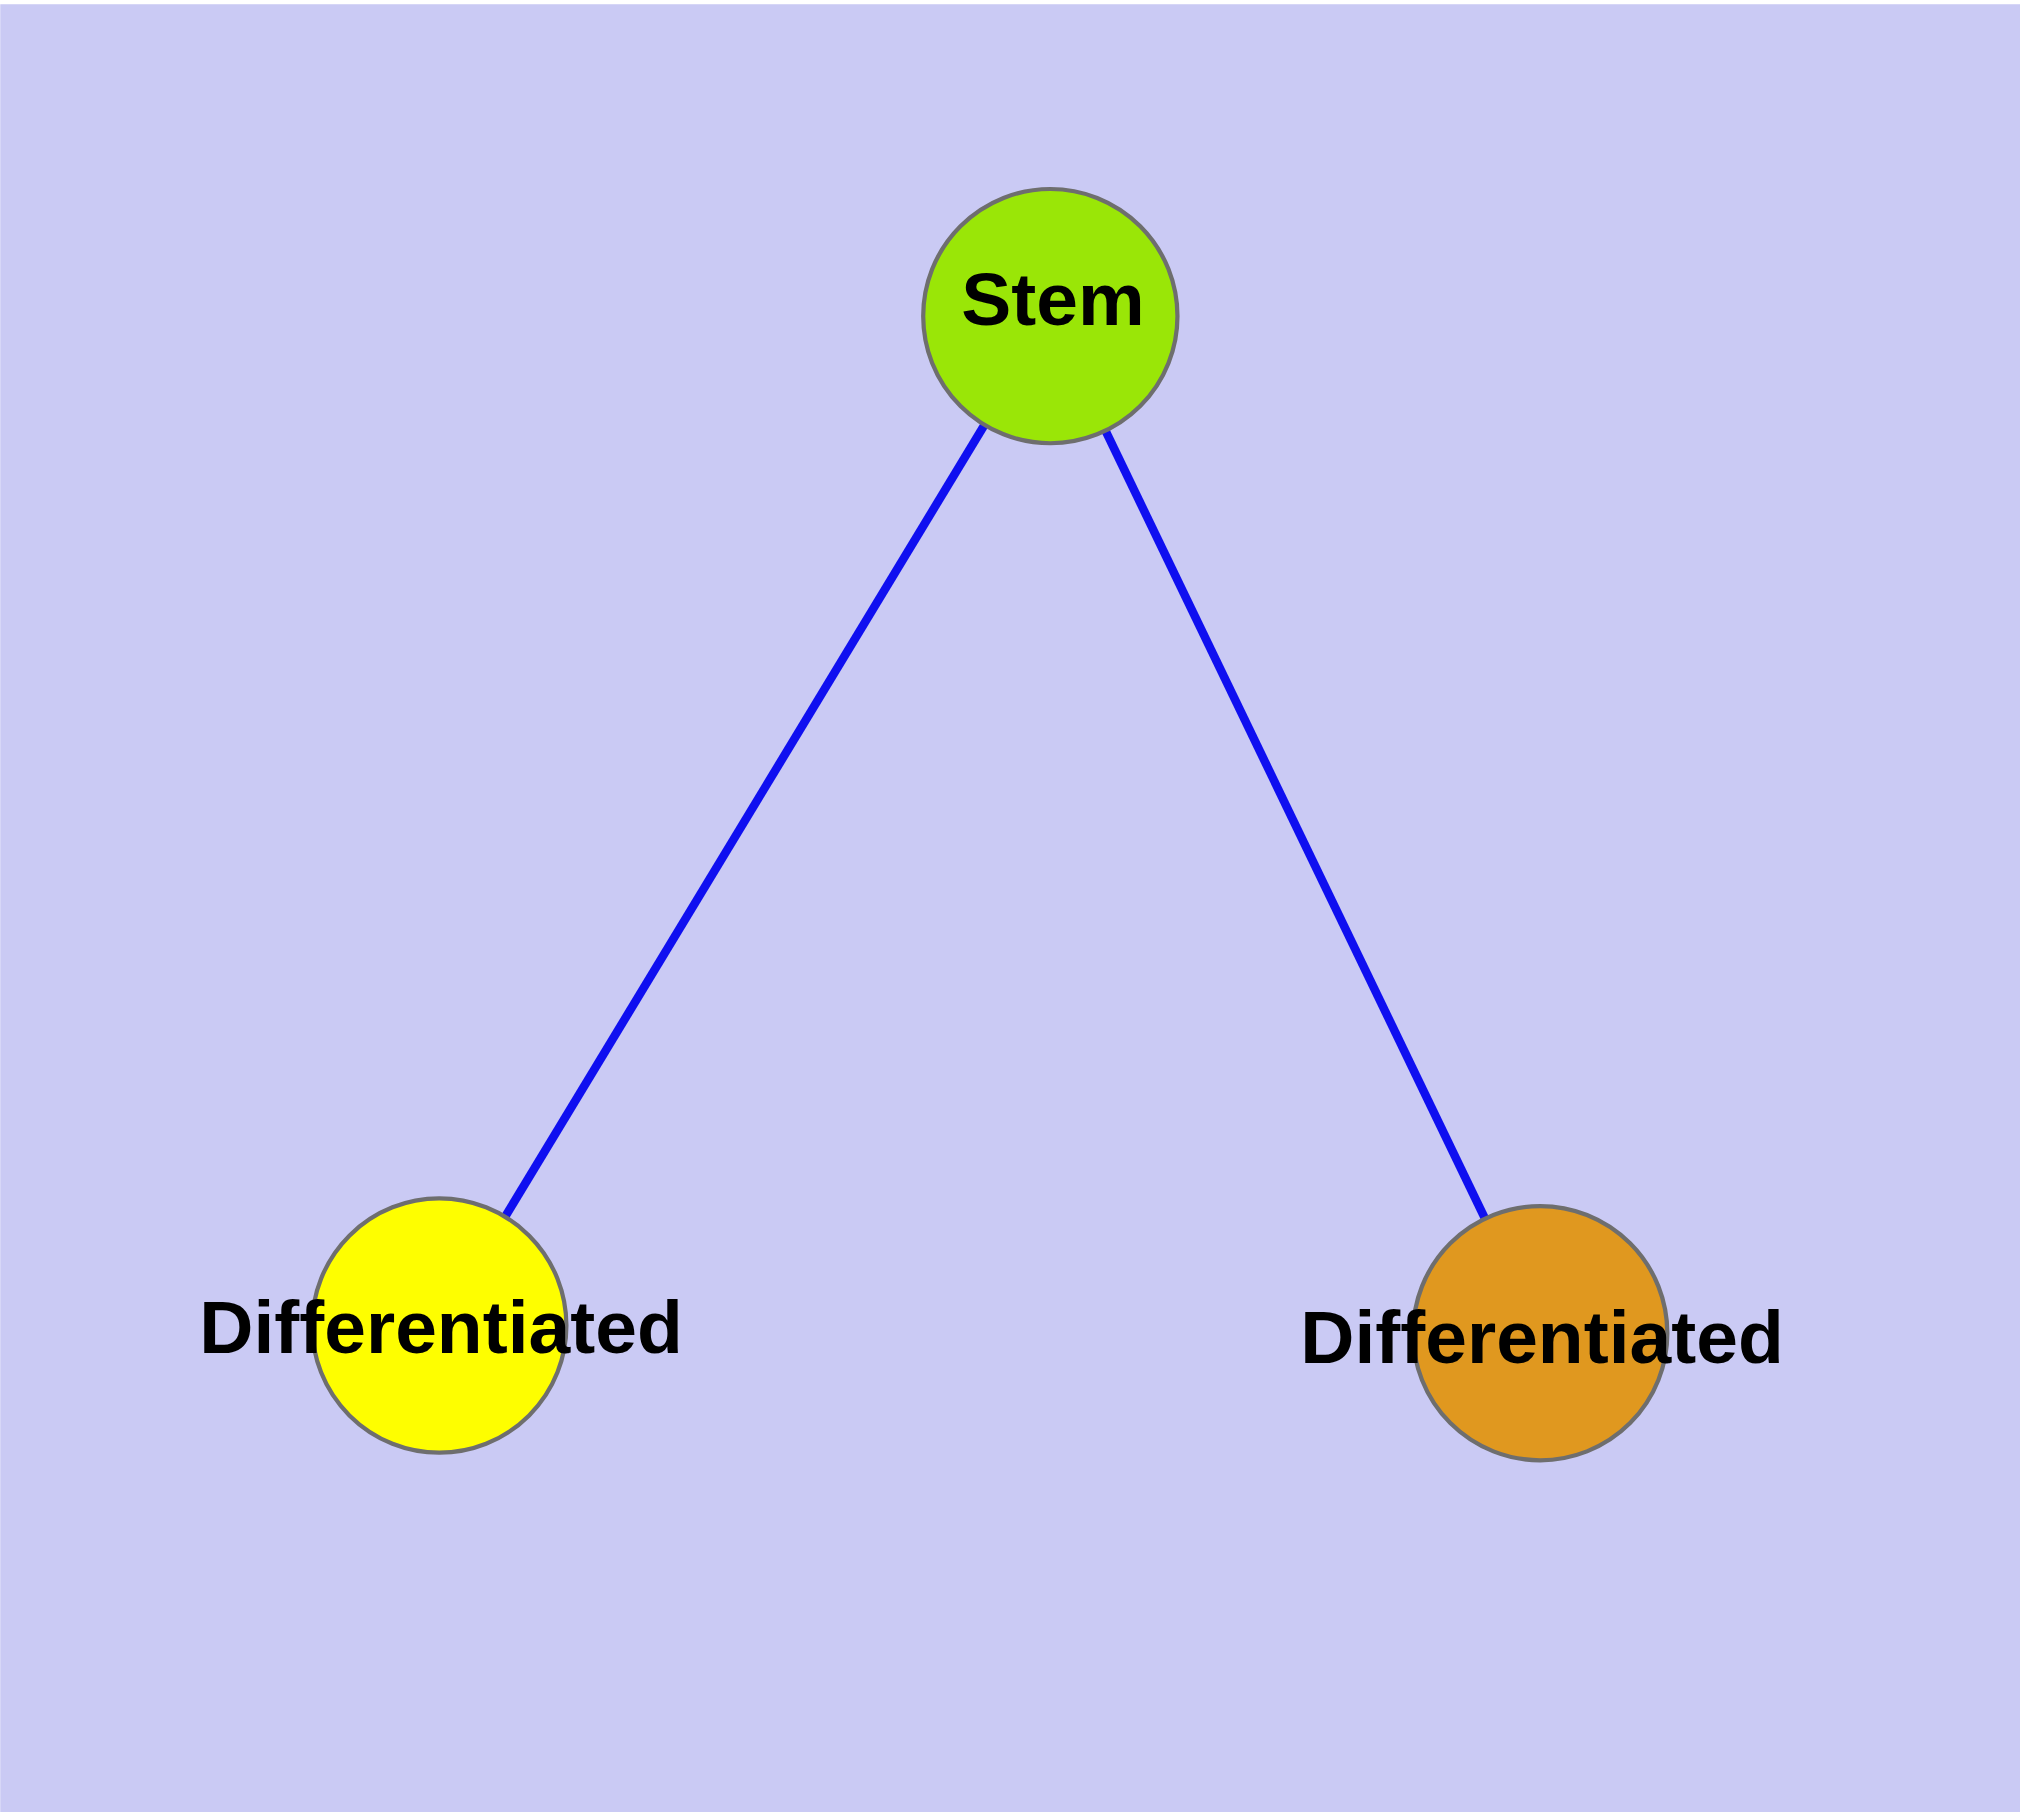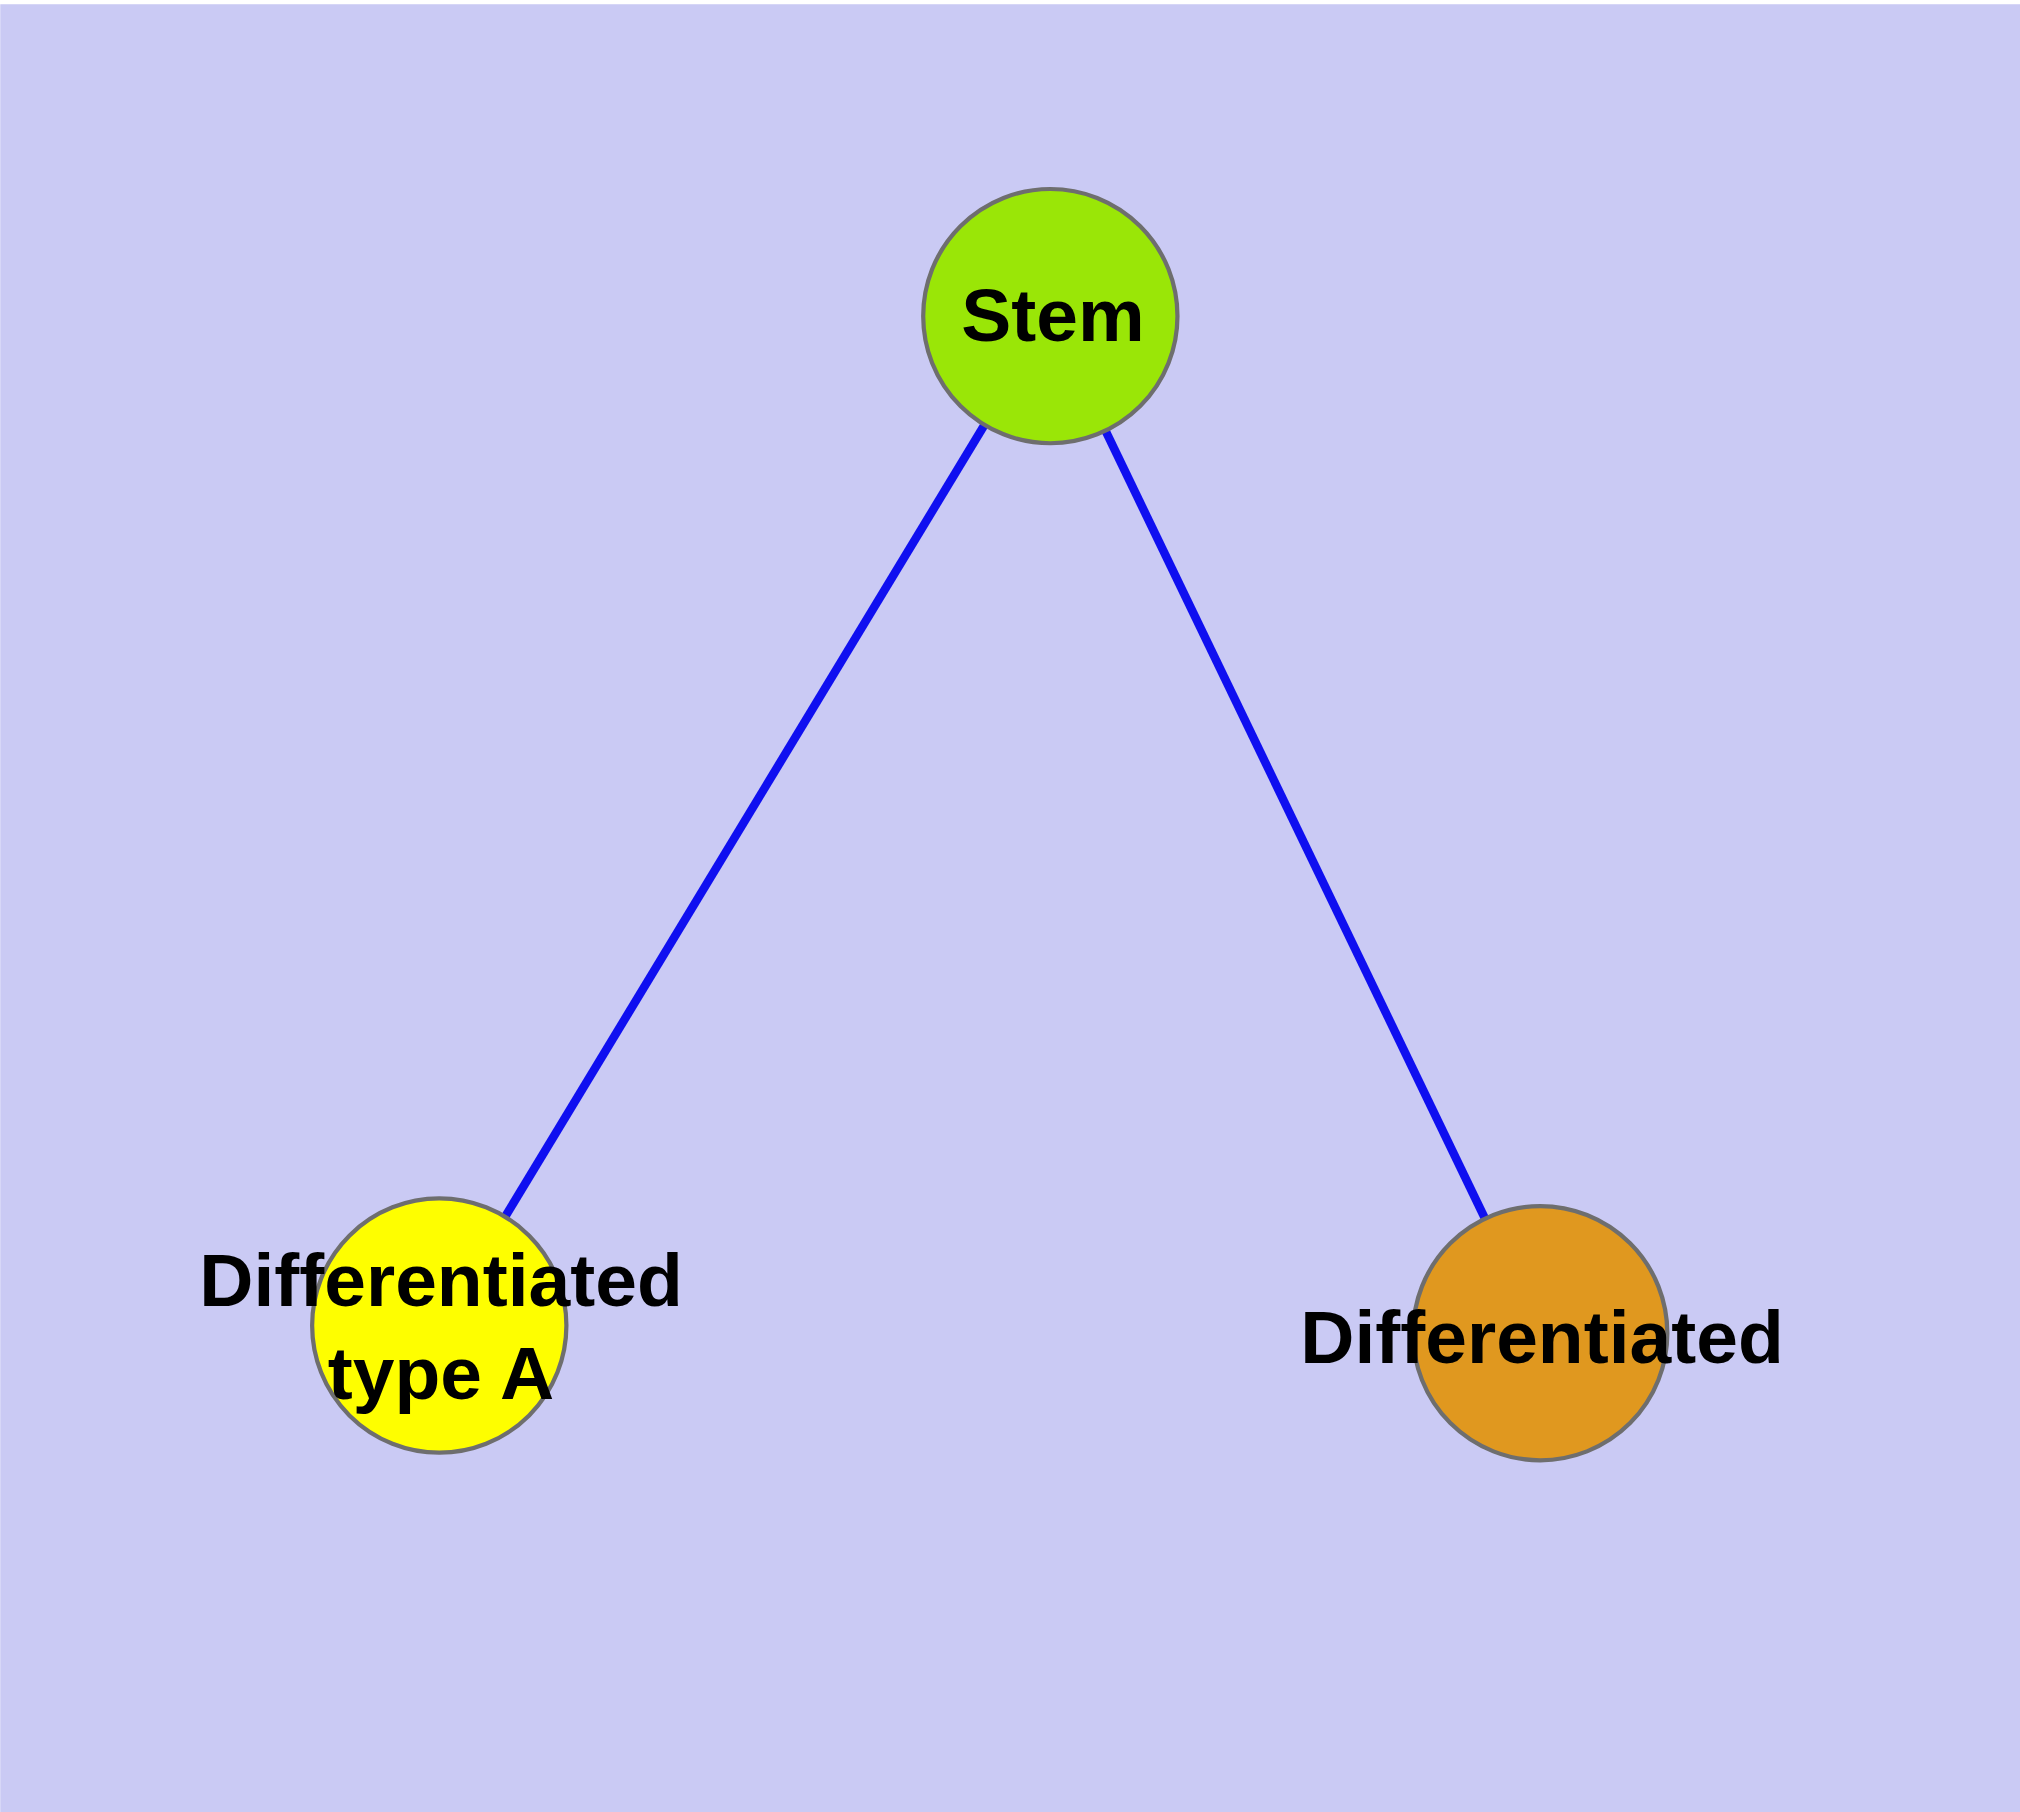--- a/index.html
+++ b/index.html
@@ -47,27 +47,26 @@
     <rect x="0" y="5" width="2384" height="2133" fill="#cacaf4"></rect>
 
     <line x1="1239" y1="373" x2="518" y2="1564" stroke-width="10" stroke="#0f0ff0"></line>
     <line x1="1239" y1="373" x2="1817" y2="1573" stroke-width="10" stroke="#0f0ff0"></line>
 
     <circle cx="1239" cy="373" r="150" stroke-width="5" fill="#9ae607" stroke="#6e6e6e"></circle>
     <circle cx="518" cy="1564" r="150" stroke-width="5" fill="#fefe00" stroke="#6e6e6e"></circle>
     <circle cx="1817" cy="1573" r="150" stroke-width="5" fill="#e0981f" stroke="#6e6e6e"></circle>
   </svg>
 
-  <div class="node-label" style="left:1053px; top:315px;">
+  <div class="node-label" style="left:1053px; top:299px;">
     <span>Stem</span>
   </div>
 
   <div class="node-label" style="left:441px; top:1327px;">
     <span>Differentiated</span>
-    <span>type A</span>
   </div>
 
   <div class="node-label" style="left:1542px; top:1337px;">
     <span>Differentiated</span>
   </div>
 
 </div>
 
 
 </body></html>

